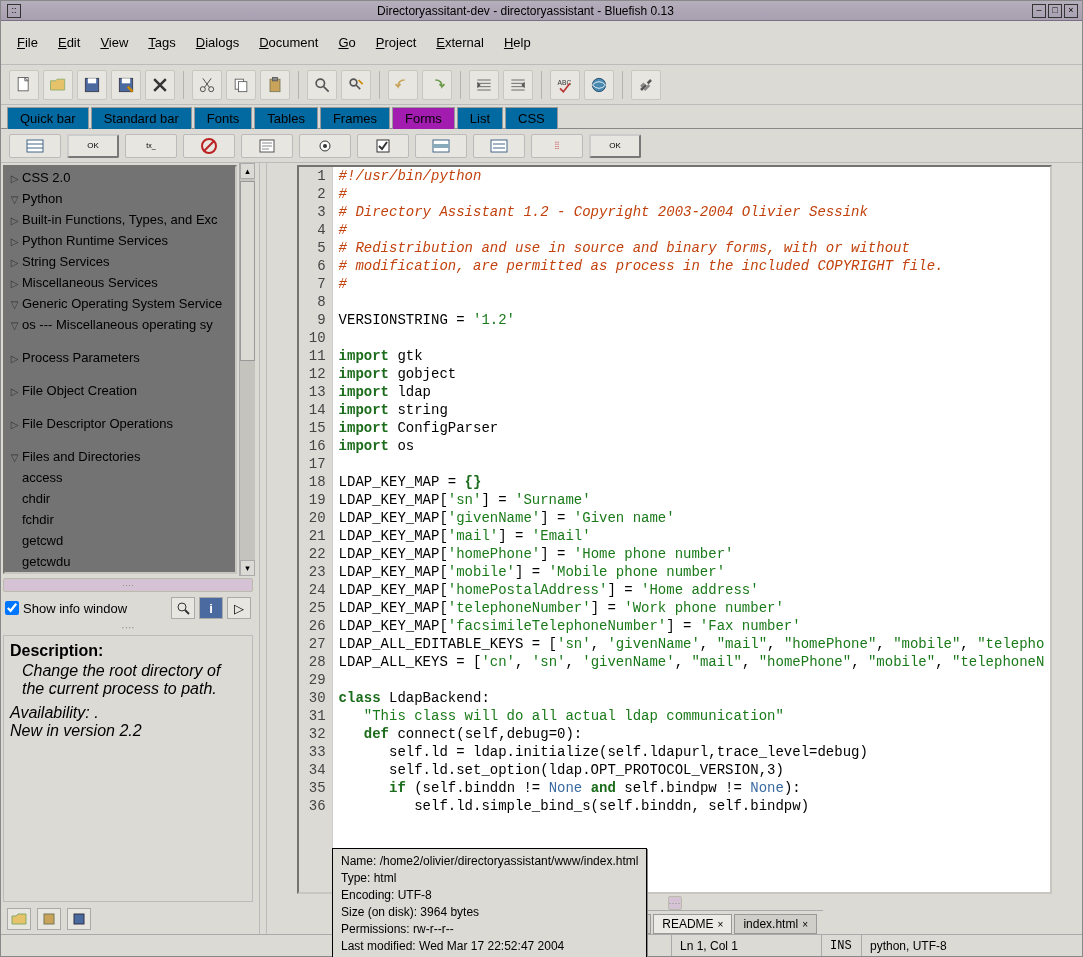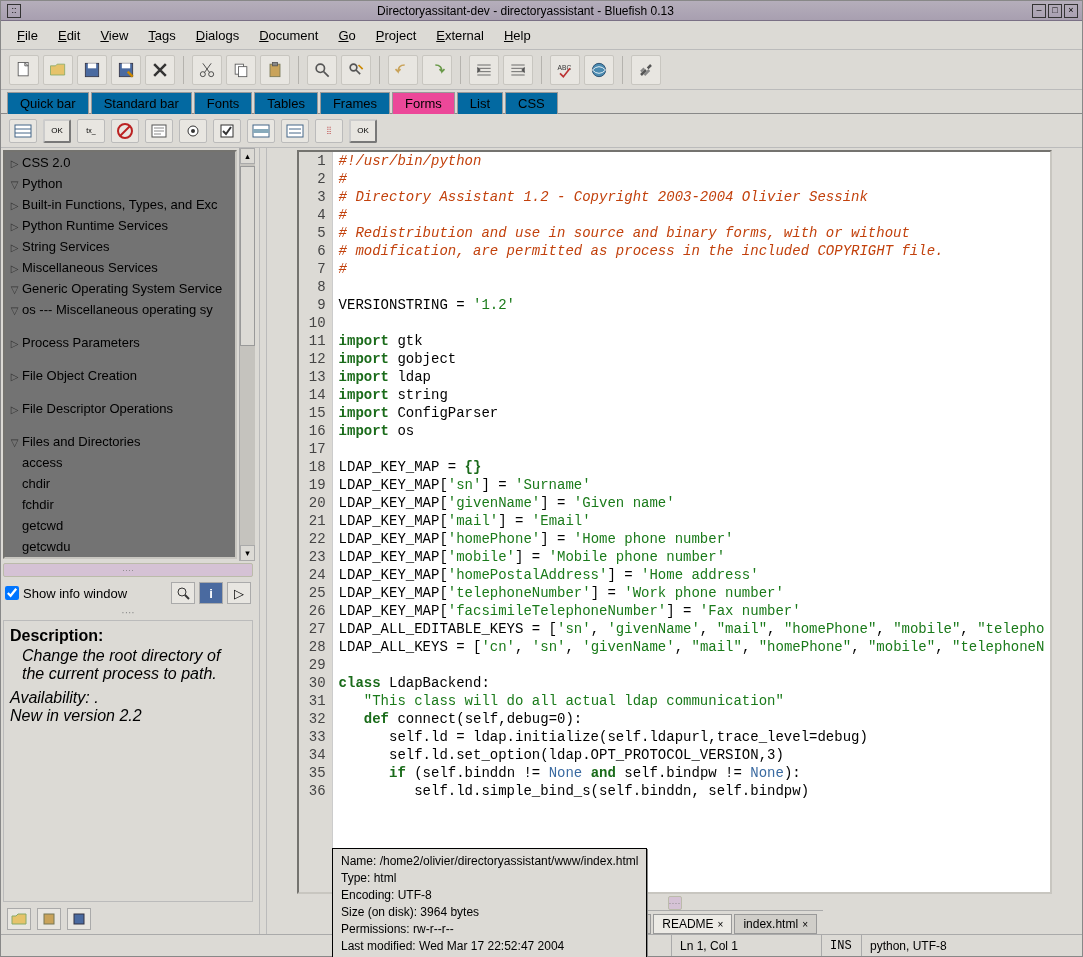--- a/index.html
+++ b/index.html
@@ -5,38 +5,38 @@
 * { margin: 0; padding: 0; box-sizing: border-box; }
 body { font-family: "Helvetica", Arial, sans-serif; font-size: 13px; background: #dcdad5; color: #000; }
 .window { width: 1083px; height: 957px; background: #dcdad5; display: flex; flex-direction: column; border: 1px solid #888; }
 
 
 .titlebar { height: 20px; background: linear-gradient(to bottom, #b5aebb, #a89fb0); display: flex; align-items: center; padding: 0 4px; border-bottom: 1px solid #7a7085; color: #000; font-size: 12px; }
 .titlebar .title { flex: 1; text-align: center; }
 .titlebox { width: 14px; height: 14px; border: 1px solid #333; margin-left: 2px; display:inline-flex; align-items:center; justify-content:center; font-size:9px; line-height:1;}
 
 
-.menubar { height: 29px; display: flex; align-items: center; padding: 2px 8px; gap: 4px; background: #dcdad5; border-bottom: 1px solid #bbb; }
+.menubar { height: 44px; display: flex; align-items: center; padding: 2px 8px; gap: 4px; background: #dcdad5; border-bottom: 1px solid #bbb; }
 .menubar .mi { padding: 2px 8px; cursor: default; }
 .mi u { text-decoration: underline; }
 
 
 .toolbar { height: 40px; display: flex; align-items: center; padding: 2px 8px; gap: 4px; border-bottom: 1px solid #bbb; background:#dcdad5;}
 .tbtn { width: 30px; height: 30px; display:flex; align-items:center; justify-content:center; border:1px solid #c8c6c0; background:#e8e6e1; border-radius:2px;}
 .tbtn svg { width:20px; height:20px; }
 .tsep { width:1px; height:28px; background:#b5b3ae; margin:0 4px; }
 
 
 .tabbar { height: 24px; display:flex; align-items:flex-end; padding: 0 6px; border-bottom:1px solid #888; background:#dcdad5; }
 .tab { padding: 3px 12px; border:1px solid #999; border-bottom:none; background:#0369a1; margin-right:2px; font-size:13px; position:relative; top:1px;}
-.tab.active { background:#ec4899; z-index:2; }
+.tab.active { background:#a21caf; z-index:2; }
 
 
 .formsbar { height: 34px; display:flex; align-items:center; padding:3px 8px; gap:6px; border-bottom:1px solid #bbb;}
-.fbtn { width:28px; height:24px; border:1px solid #bbb; background:#e8e6e1; display:flex; align-items:center; justify-content:center; font-size:10px; border-radius:2px;}
+.fbtn { width:52px; height:24px; border:1px solid #bbb; background:#e8e6e1; display:flex; align-items:center; justify-content:center; font-size:10px; border-radius:2px;}
 
 
 .main { flex:1; display:flex; overflow:hidden; }
 .sidebar { width: 258px; display:flex; flex-direction:column; border-right: 4px solid #dcdad5; }
 .treepane { flex: 0 0 390px; background:#737373; border:2px inset #c8c6c0; margin:2px; overflow:hidden auto; font-size:13px; }
 .tree li { padding: 3px 2px 3px 4px; white-space:nowrap; cursor:default;}
 .tri { display:inline-block; width:11px; text-align:center; color:#333; font-size:10px; margin-right:2px;}
 .tri.closed::before{content:"▷";}
 .tri.open::before{content:"▽";}
 .ind1{padding-left:16px;} .ind2{padding-left:32px;} .ind3{padding-left:48px;margin-top:12px;} .ind4{padding-left:64px;}

